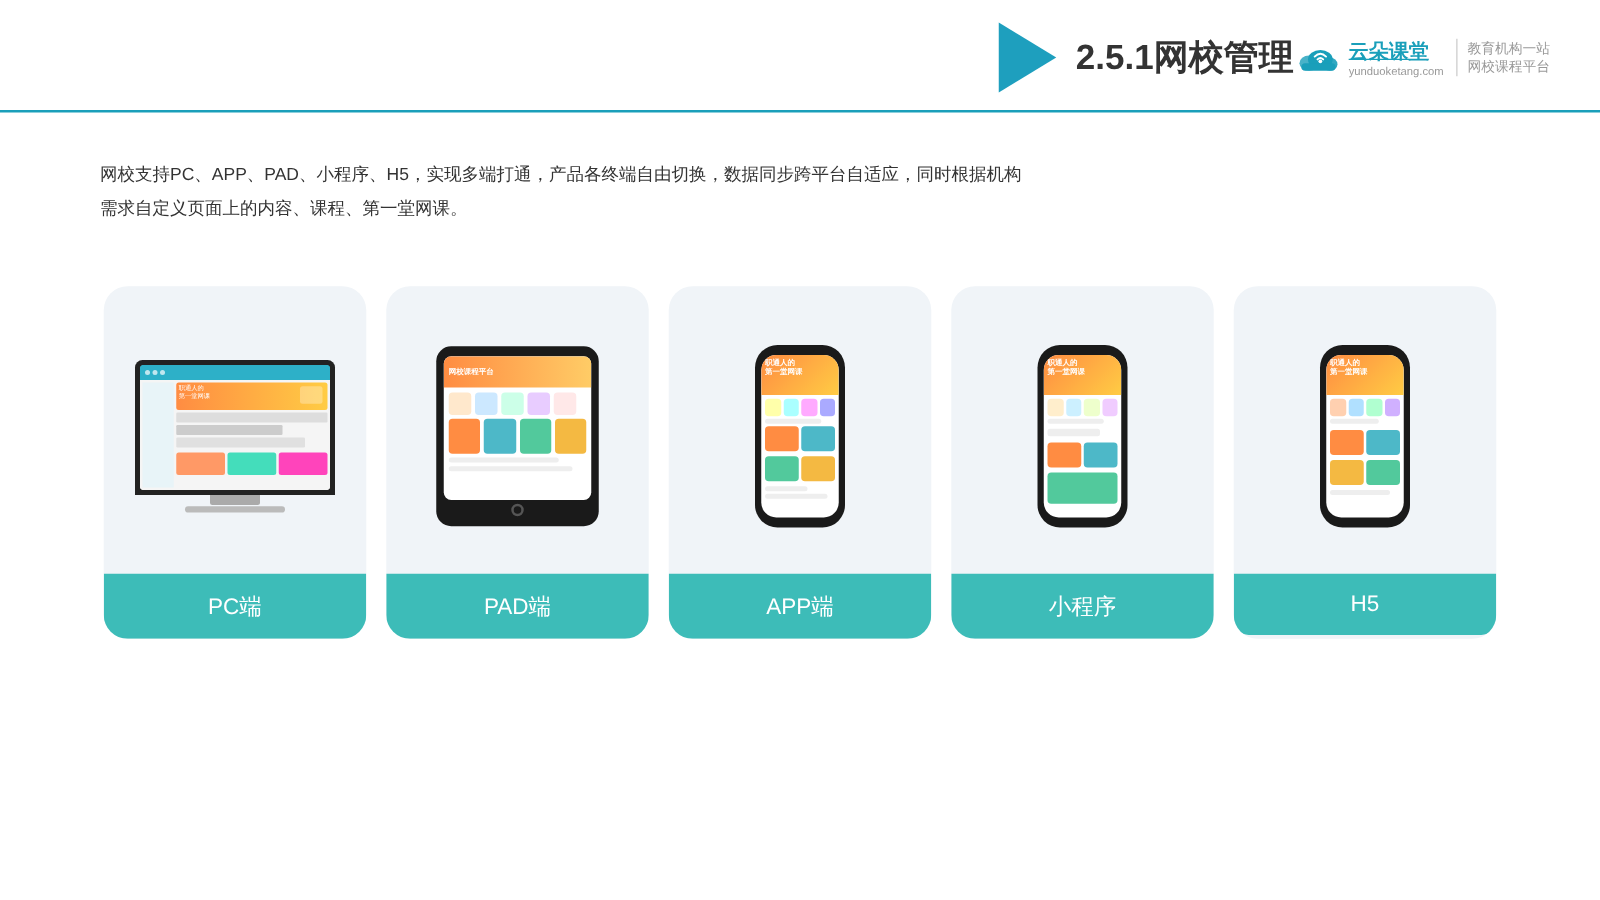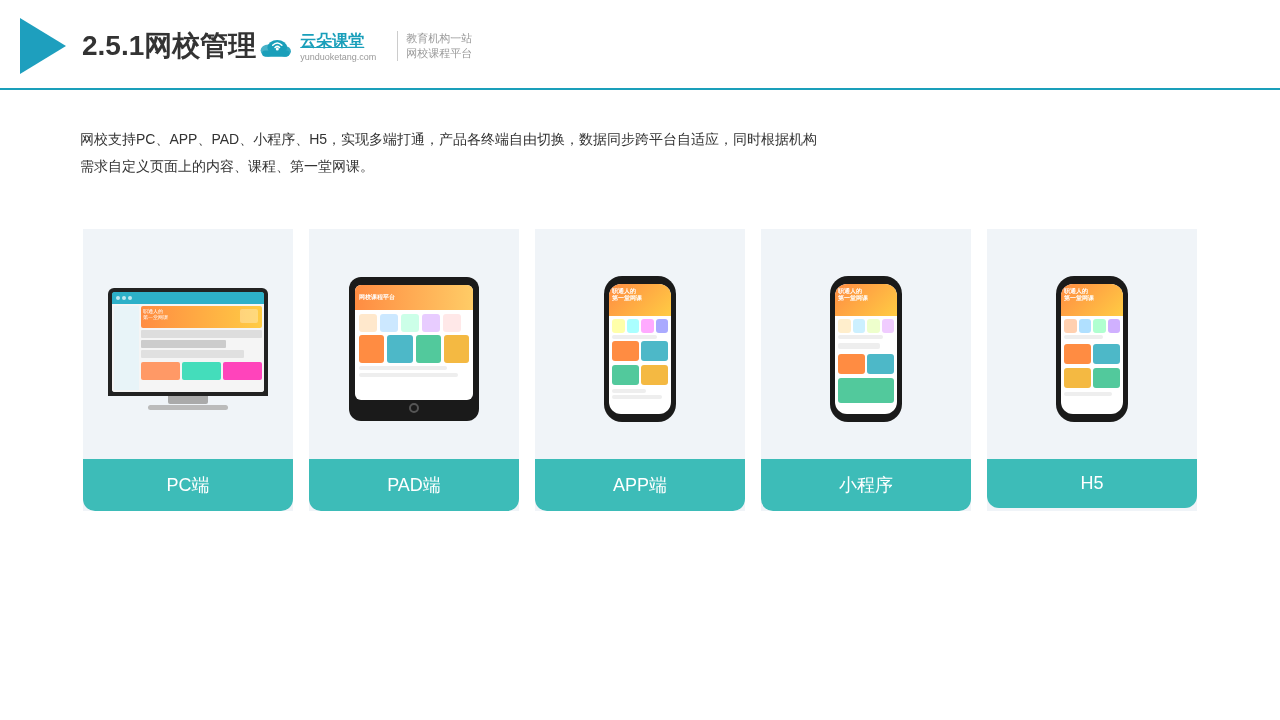--- a/index.html
+++ b/index.html
@@ -16,21 +16,21 @@
       width: 1280px;
       height: 720px;
       background: #ffffff;
       position: relative;
     }
 
     
     .header {
       display: flex;
       align-items: center;
-      justify-content: flex-start;
+      justify-content: flex-end;
       padding: 18px 40px 14px 20px;
       border-bottom: 2px solid #1a9fba;
     }
 
     .header-left {
       display: flex;
       align-items: center;
       gap: 16px;
     }
 
@@ -79,21 +79,21 @@
     .cards-section {
       display: flex;
       justify-content: center;
       gap: 16px;
       padding: 20px 40px 30px 40px;
       margin-top: 10px;
     }
 
     .device-card {
       background: #f0f4f8;
-      border-radius: 0;
+      border-radius: 19px;
       width: 210px;
       display: flex;
       flex-direction: column;
       align-items: center;
       overflow: hidden;
       flex-shrink: 0;
     }
 
     .device-mockup {
       height: 230px;
@@ -403,21 +403,21 @@
     .brand-info {
       display: flex;
       flex-direction: column;
     }
 
     .divider-text {
       font-size: 11px;
       color: #999;
       border-left: 1px solid #ccc;
       padding-left: 8px;
-      margin-left: 15px;
+      margin-left: 4px;
     }
   </style>
 </head>
 <body>
 
 <div class="page-container">
 
   <div class="header">
     <div class="header-left">
       <div class="logo-triangle"></div>

